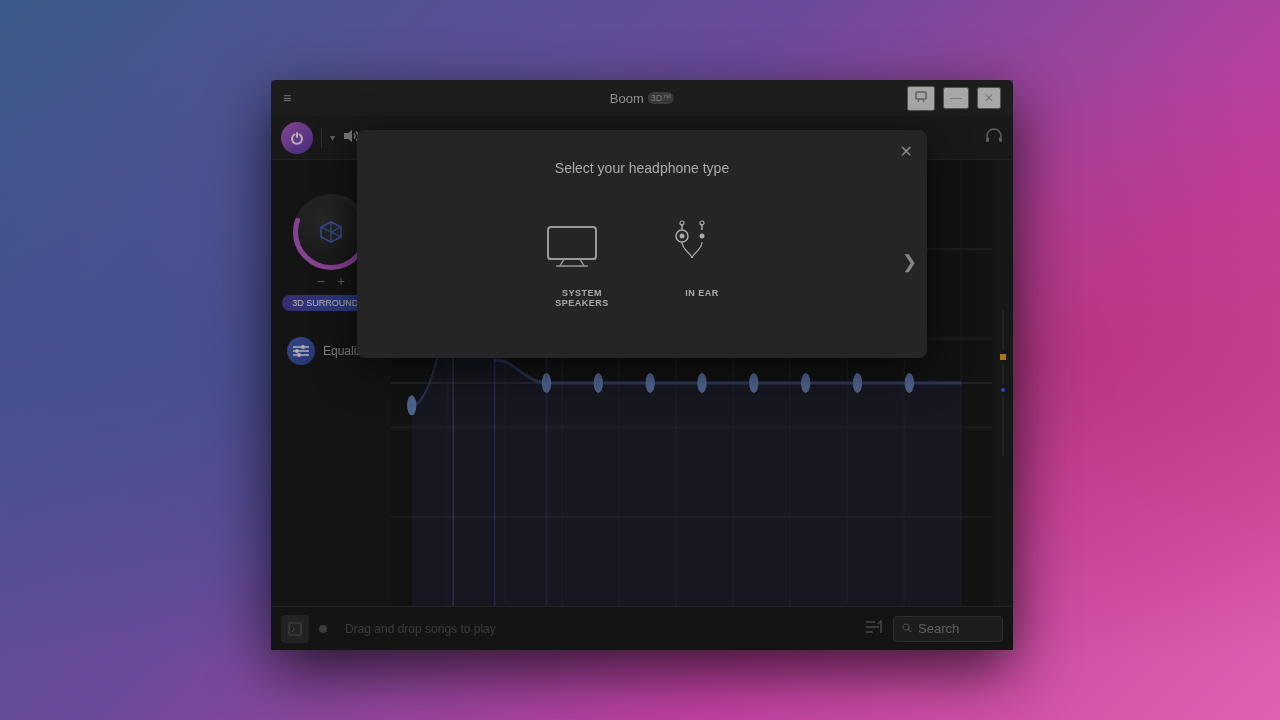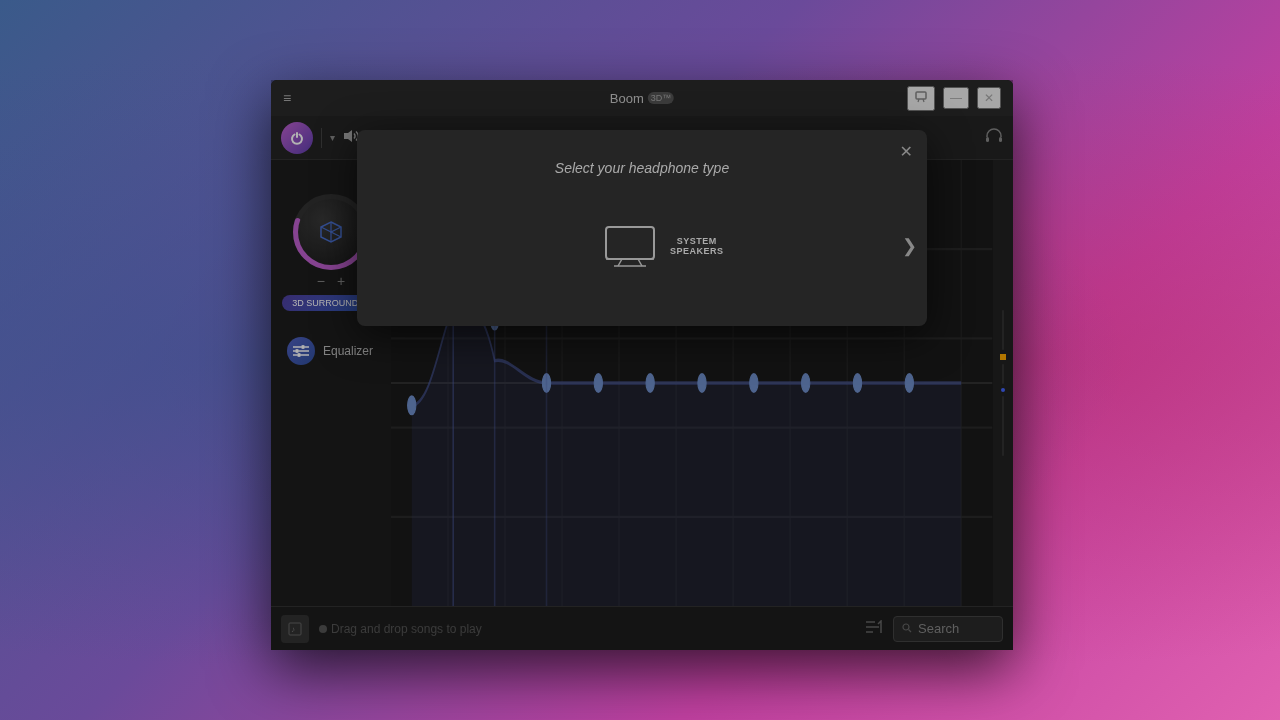--- a/index.html
+++ b/index.html
@@ -306,33 +306,31 @@
       cursor: pointer;
       background: none;
       border: none;
     }
     .modal-title {
       text-align: center;
       color: #aaa;
       font-size: 14px;
       font-weight: 300;
       margin-bottom: 30px;
-      font-style: italic;
     }
     .headphone-options {
       display: flex;
       align-items: flex-start;
       justify-content: center;
       gap: 0;
       position: relative;
     }
     .headphone-option {
       display: flex;
-      flex-direction: row;
-      align-items: center;
+      flex-direction: column;
       gap: 12px;
       padding: 10px 20px;
       cursor: pointer;
       flex: 1;
       max-width: 120px;
     }
     .headphone-option-icon {
       width: 60px;
       height: 60px;
       display: flex;
@@ -378,21 +376,21 @@
       display: flex;
       align-items: center;
       justify-content: center;
       color: #888;
       font-size: 14px;
     }
     .drag-drop-area {
       flex: 1;
       display: flex;
       align-items: center;
-      gap: 4px;
+      gap: 18px;
     }
     .drag-drop-dot {
       width: 8px;
       height: 8px;
       border-radius: 50%;
       background: #555;
     }
     .drag-drop-text {
       color: #555;
       font-size: 12px;
@@ -609,20 +607,40 @@
               <line x1="20" y1="38" x2="16" y2="45" stroke="#999" stroke-width="1.5"></line>
               <line x1="36" y1="38" x2="40" y2="45" stroke="#999" stroke-width="1.5"></line>
               <line x1="12" y1="45" x2="44" y2="45" stroke="#999" stroke-width="1.5"></line>
             </svg>
           </div>
           <span class="headphone-option-label">SYSTEM SPEAKERS</span>
         </div>
 
 
 
+        <div class="headphone-option">
+          <div class="headphone-option-icon">
+            <svg width="56" height="56" viewBox="0 0 56 56" fill="none">
+
+              <circle cx="18" cy="18" r="6" stroke="#aaa" stroke-width="1.5" fill="none"></circle>
+              <circle cx="18" cy="18" r="2.5" fill="#aaa"></circle>
+              <line x1="18" y1="12" x2="18" y2="6" stroke="#aaa" stroke-width="1.5"></line>
+              <circle cx="18" cy="5" r="2" stroke="#aaa" stroke-width="1.2" fill="none"></circle>
+
+              <circle cx="38" cy="18" rx="6" ry="6" stroke="#aaa" stroke-width="1.5" fill="none"></circle>
+              <circle cx="38" cy="18" r="2.5" fill="#aaa"></circle>
+              <line x1="38" y1="12" x2="38" y2="6" stroke="#aaa" stroke-width="1.5"></line>
+              <circle cx="38" cy="5" r="2" stroke="#aaa" stroke-width="1.2" fill="none"></circle>
+
+              <path d="M18 24 C18 32 28 36 28 40" stroke="#aaa" stroke-width="1.2" fill="none"></path>
+              <path d="M38 24 C38 32 28 36 28 40" stroke="#aaa" stroke-width="1.2" fill="none"></path>
+            </svg>
+          </div>
+          <span class="headphone-option-label">IN EAR</span>
+        </div>
 
         <span class="nav-arrow">❯</span>
       </div>
     </div>
   </div>
 
   <div class="bottom-bar">
     <div class="music-icon">
       <svg width="14" height="14" viewBox="0 0 14 14" fill="#888">
         <rect x="1" y="1" width="12" height="12" rx="1" fill="none" stroke="#666" stroke-width="1"></rect>

